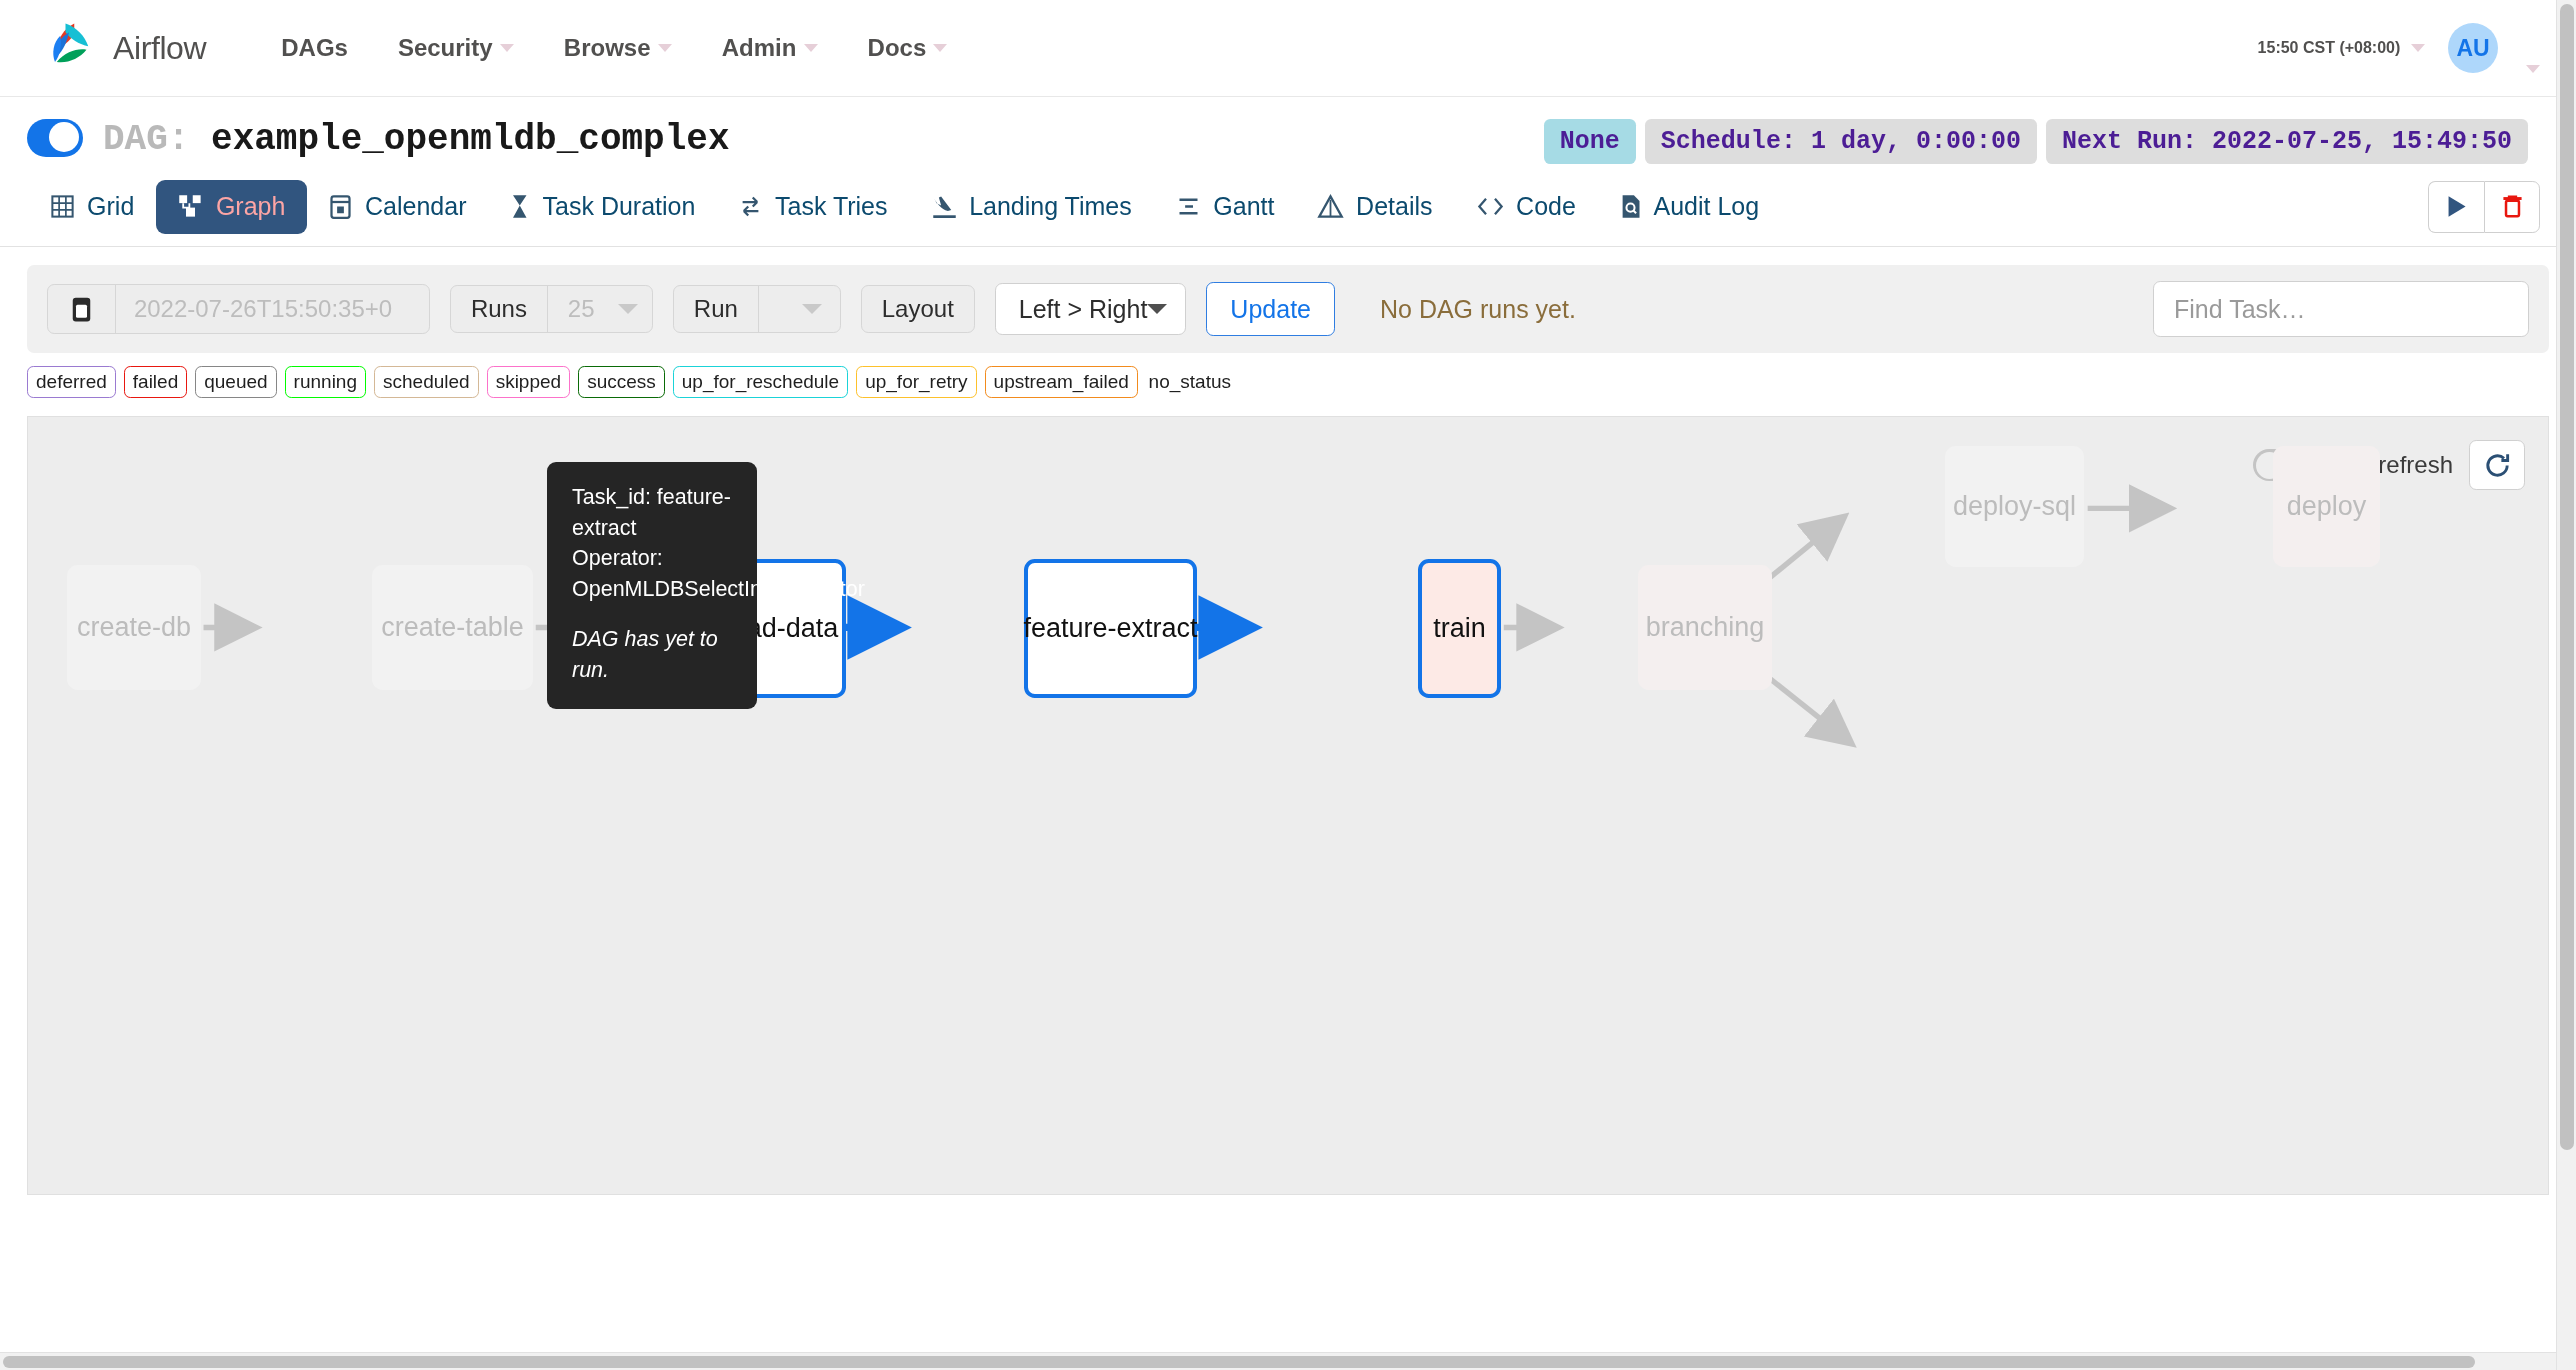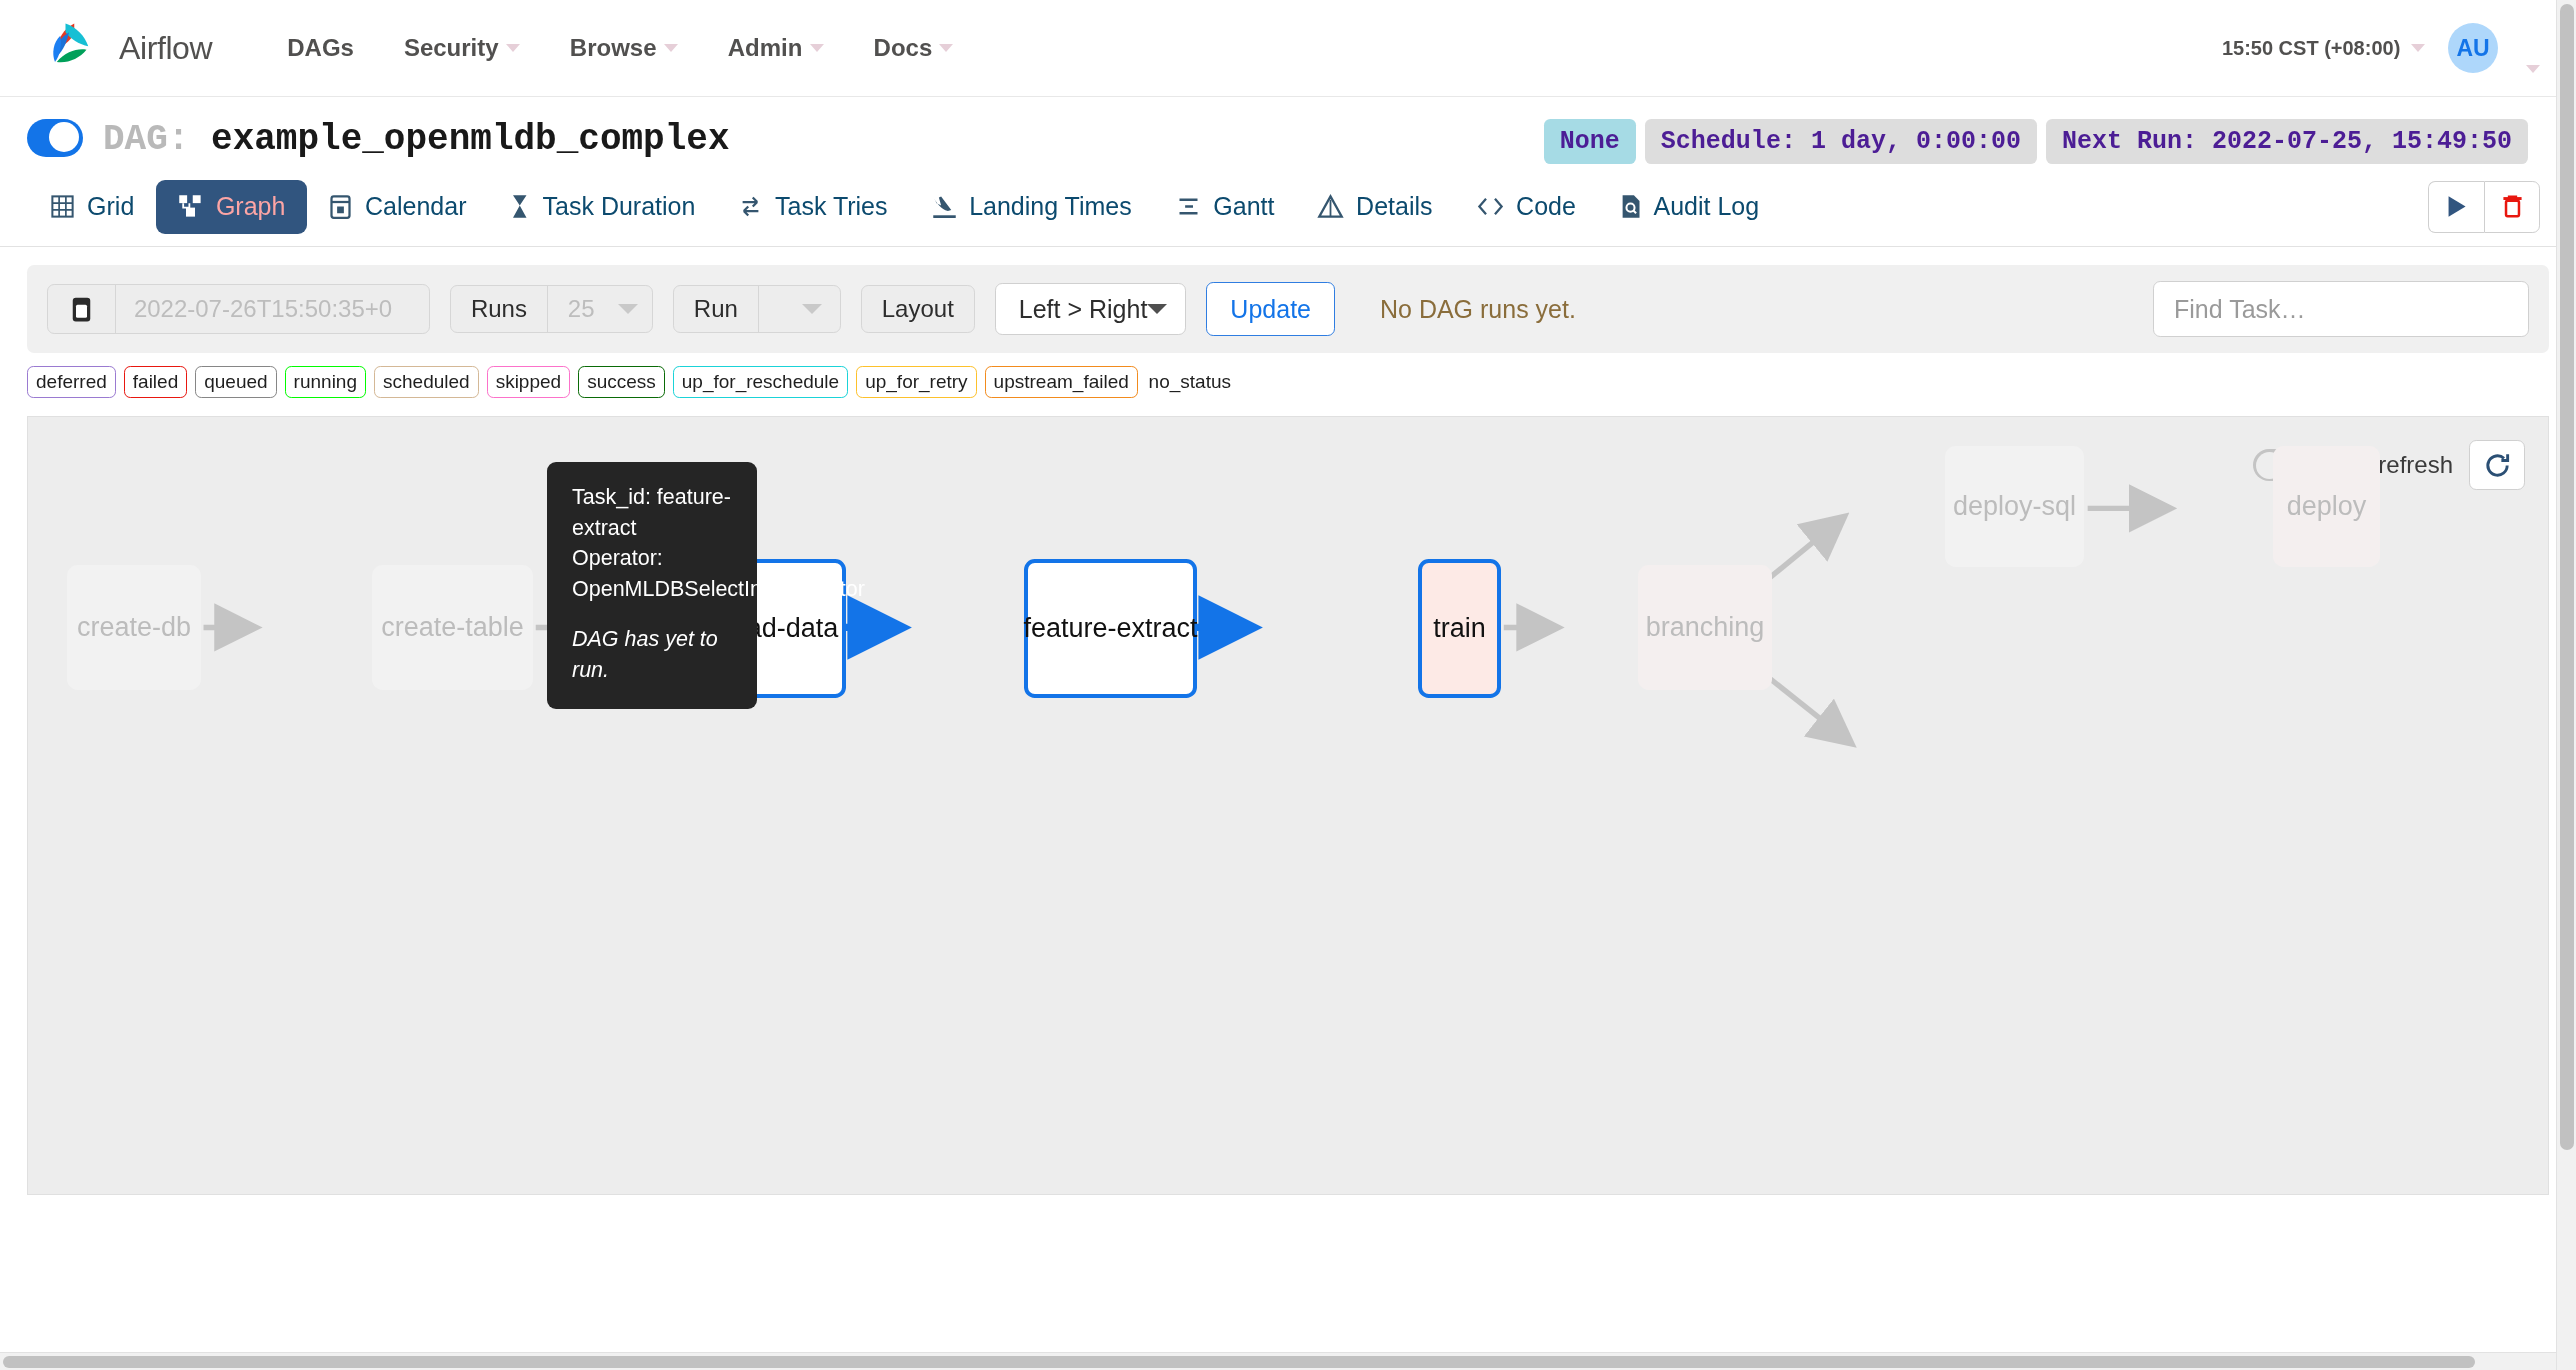--- a/index.html
+++ b/index.html
@@ -15,36 +15,36 @@
 
   
   .navbar {
     height: 97px;
     display: flex;
     align-items: center;
     padding: 0 36px 0 48px;
     border-bottom: 0.9px solid #e8e8e8;
     background: #fff;
   }
-  .brand { display: flex; align-items: center; gap: 15px; margin-right: 50px; }
+  .brand { display: flex; align-items: center; gap: 9px; margin-right: 50px; }
   .brand-logo { width: 56px; height: 56px; display: block; }
   .brand-name { font-size: 32px; color: #51504f; letter-spacing: -0.4px; }
   .nav-items { display: flex; align-items: center; gap: 0; }
   .nav-item {
     font-size: 24px; font-weight: bold; color: #51504f;
     padding: 9px 25px; cursor: pointer; white-space: nowrap;
     display: flex; align-items: center; gap: 7.2px;
   }
   .caret {
     width: 0; height: 0; border-left: 7.2px solid transparent;
     border-right: 7.2px solid transparent; border-top: 8px solid #e6cfd8;
     display: inline-block;
   }
   .nav-right { margin-left: auto; display: flex; align-items: center; gap: 23px; }
-  .nav-time { font-size: 20px; font-weight: bold; color: #51504f; display: flex; align-items: center; gap: 10.7px; }
+  .nav-time { font-size: 16px; font-weight: bold; color: #51504f; display: flex; align-items: center; gap: 10.7px; }
   .avatar-wrap { display: flex; align-items: flex-end; gap: 28px; }
   .avatar {
     width: 50px; height: 50px; border-radius: 50%;
     background: #aed7fb; color: #1374e8; font-size: 23px; font-weight: bold;
     display: flex; align-items: center; justify-content: center;
   }
 
   
   .dag-header {
     display: flex; 

